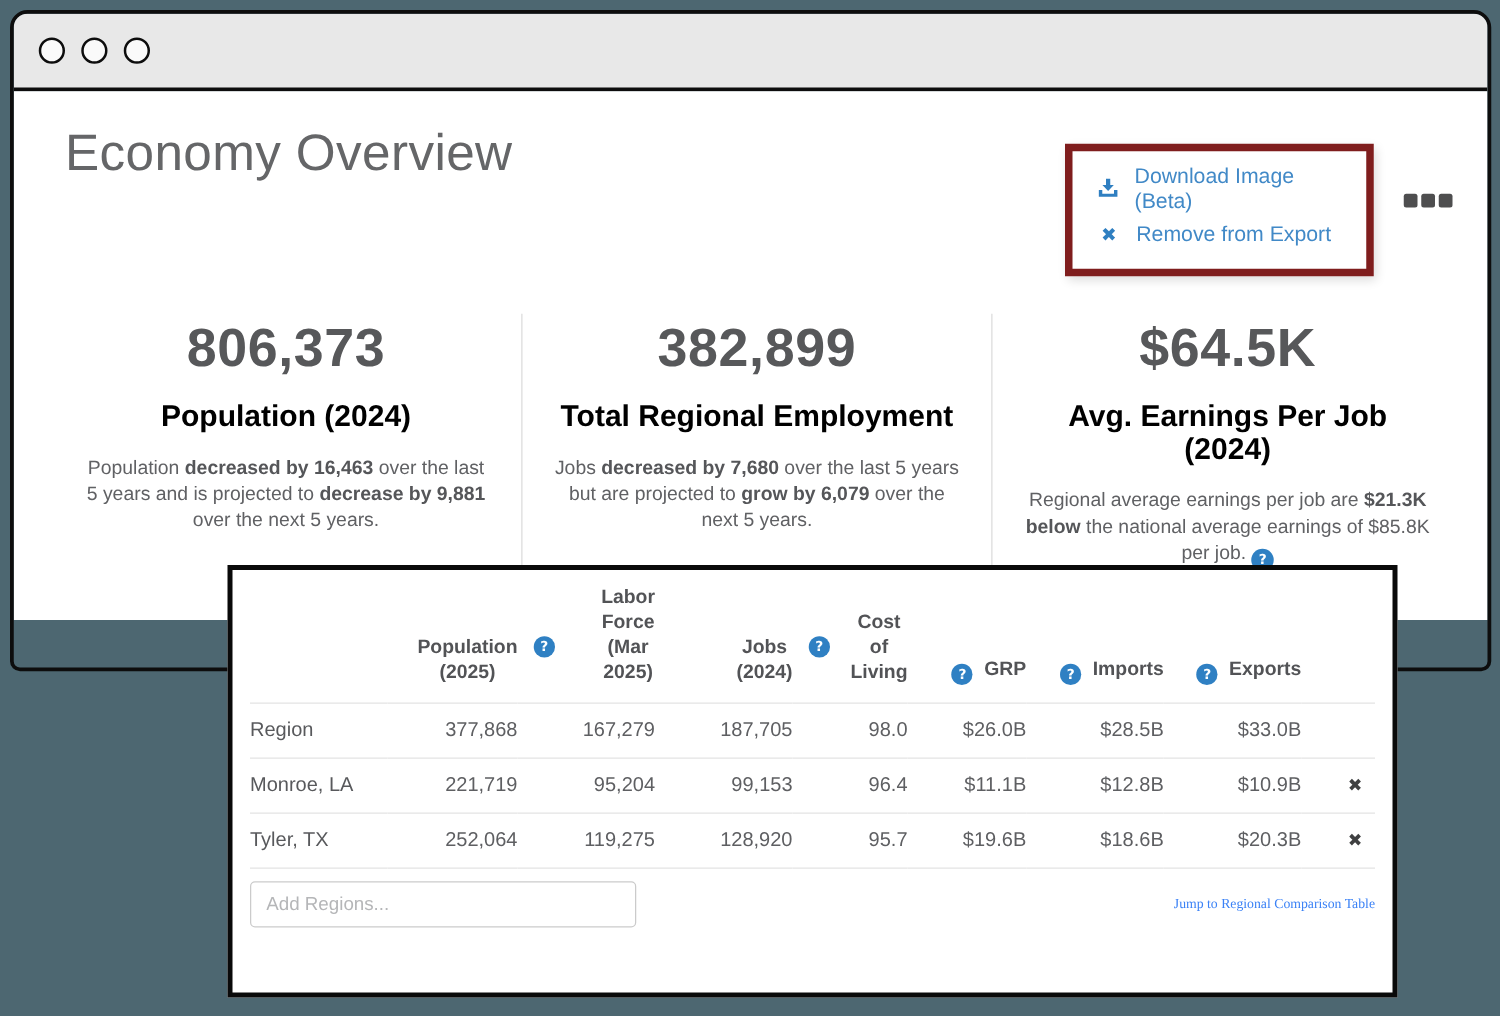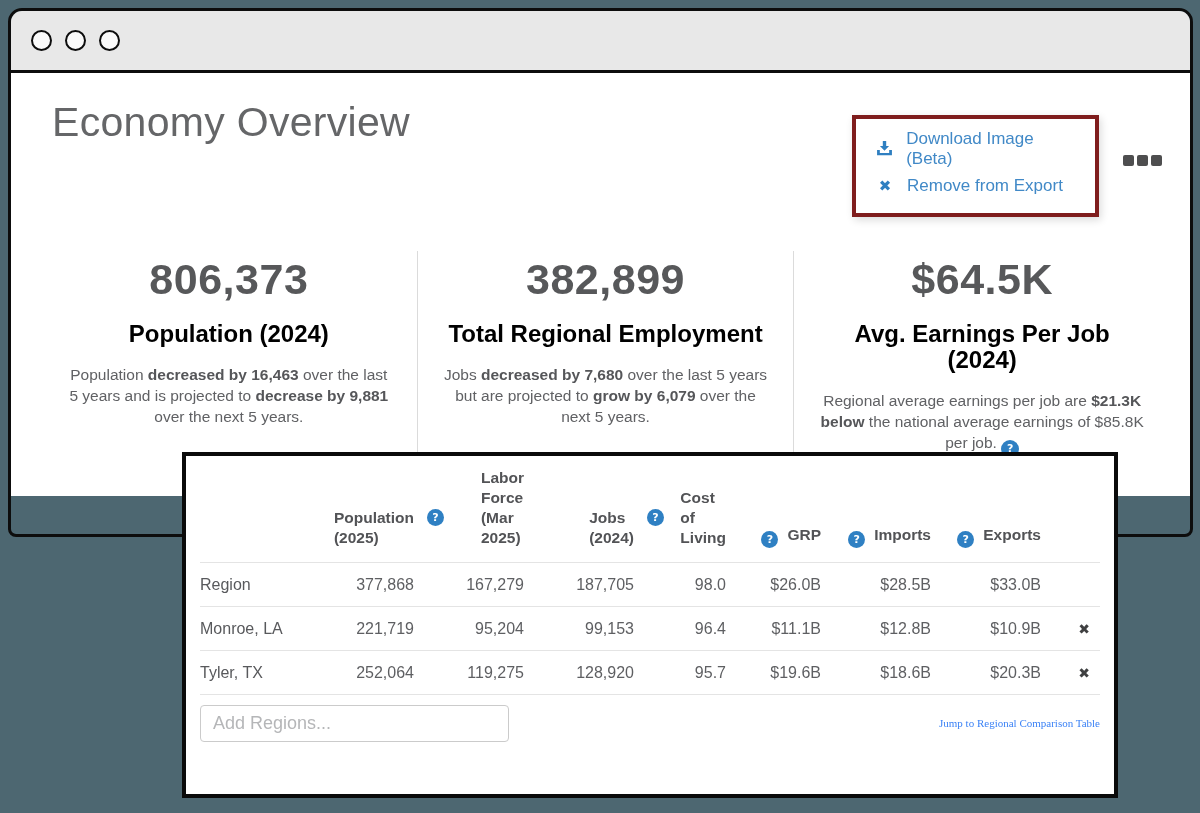--- a/index.html
+++ b/index.html
@@ -25,21 +25,21 @@
   .page { position:relative; background:#ffffff; height:423px; }
 
   .page-title {
     position:absolute; left:41px; top:26px;
     font-size:41px; font-weight:400; color:#656668; letter-spacing:0.3px;
   }
 
   
   .menu {
     position:absolute; left:841px; top:42px; width:247px;
-    background:#fff; border:4px solid #7f1d1d;
+    background:#fff; border:6px solid #7f1d1d;
     box-shadow:2px 3px 8px rgba(0,0,0,0.14);
     padding:11px 0 9px; z-index:3;
   }
   .menu-item { display:flex; align-items:center; height:37px; padding:0 16px; cursor:pointer; }
   .mi-icon { width:26px; display:flex; justify-content:center; align-items:center; color:#2f7fc1; }
   .mi-icon svg { display:block; }
   .mi-x { font-size:15px; font-weight:700; color:#2f7fc1; font-family:"DejaVu Sans", sans-serif; }
   .mi-label { margin-left:9px; color:#4189c7; font-size:17px; }
 
   .dots { position:absolute; left:1112px; top:82px; display:flex; cursor:pointer; }
@@ -79,21 +79,21 @@
   col.c-imports { width:110px; }
   col.c-exports { width:110px; }
   col.c-remove  { width:59px;  }
 
   thead th {
     vertical-align:bottom; text-align:right;
     padding:12px 0 14px; font-size:15.5px; font-weight:700;
     color:#525356; line-height:20px; border-bottom:1px solid #e4e4e4;
   }
   thead th.tl { text-align:left; }
-  .hdr-rel { position:relative; display:inline-block; text-align:left; }
+  .hdr-rel { position:relative; display:inline-block; text-align:center; }
   .hdr-text { white-space:pre-line; }
   .help-abs { position:absolute; right:-30px; top:1px; }
   .help-inline { margin-right:9px; vertical-align:-3px; }
 
   tbody td {
     padding:13px 0; text-align:right; font-size:16px; color:#5e5f62;
     border-bottom:1px solid #e4e4e4; line-height:17px;margin-left:12px;
   }
   tbody td.tl { text-align:left; color:#58595c; }
   td.c-rm { text-align:right; padding-right:10px; }
@@ -102,21 +102,21 @@
     font-size:14px; font-weight:700; color:#3f4041;
     font-family:"DejaVu Sans", sans-serif; padding:0;
   }
 
   .panel-footer {
     height:52px; display:flex; justify-content:space-between; align-items:center;
     padding-top:4px;
   }
   .add-input {
     width:309px; height:37px; border:1px solid #cbcbcb; border-radius:4px;
-    padding:0 12px; font-size:18px; color:#555; font-family:"Liberation Sans", sans-serif;
+    padding:0 12px; font-size:15px; color:#555; font-family:"Liberation Sans", sans-serif;
     outline:none;
   }
   .add-input::placeholder { color:#b5b6b8; }
   .jump-link { font-size:11px; color:#3b82f6; text-decoration:none; cursor:pointer;font-family:Liberation Serif, serif; }
 </style>
 </head>
 <body>
 
 <div class="stage">
 

